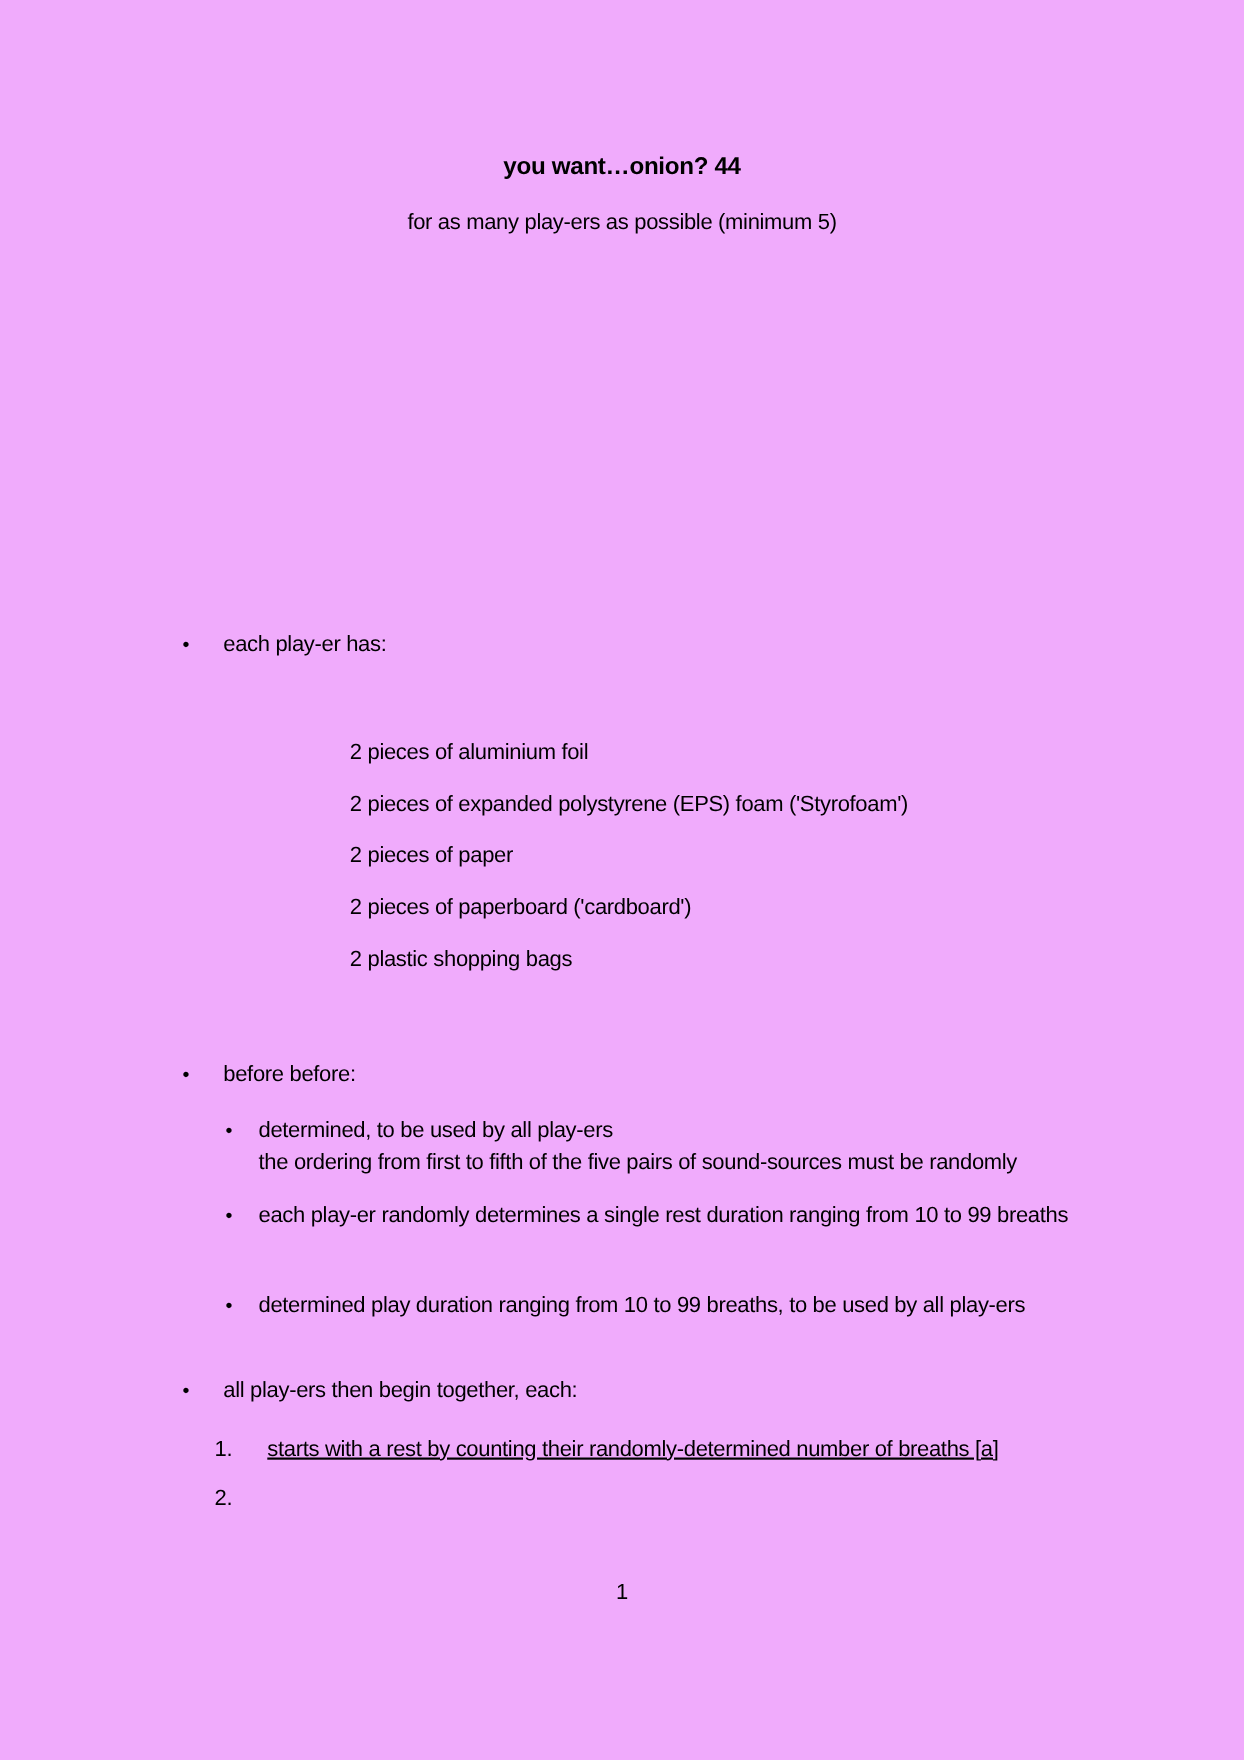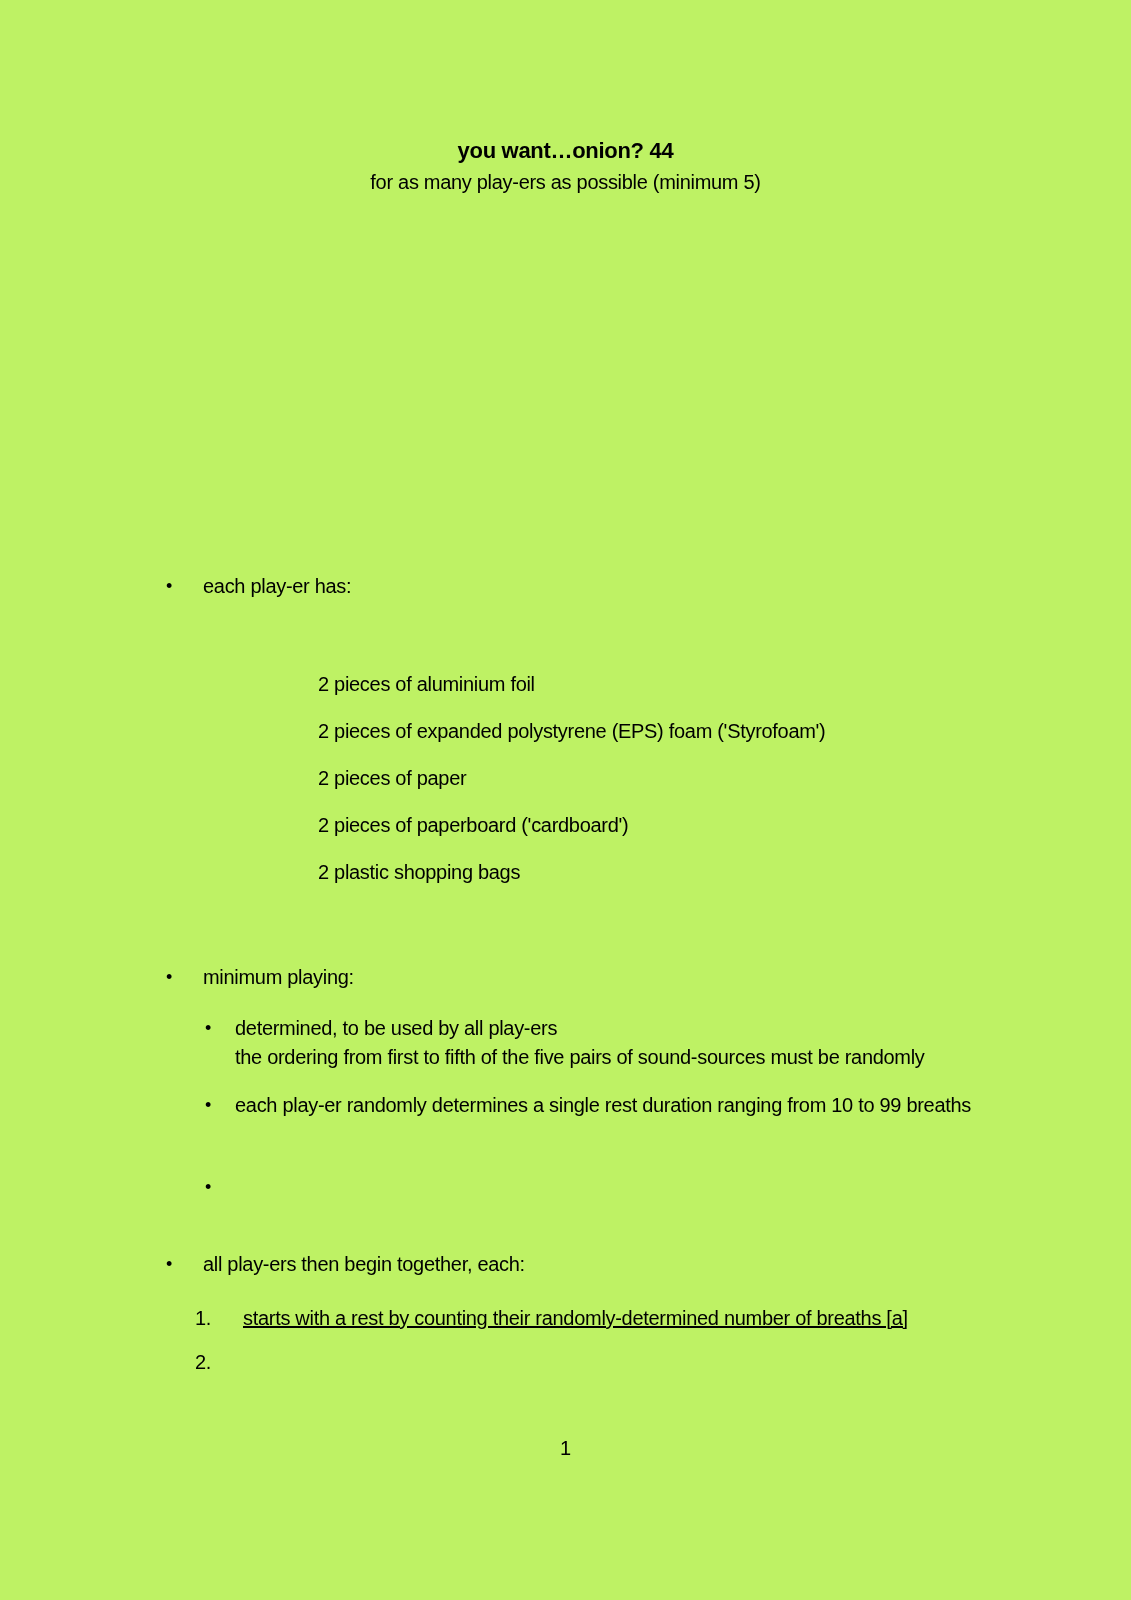--- a/index.html
+++ b/index.html
@@ -4,21 +4,21 @@
 <style>
   html, body {
     margin: 0;
     padding: 0;
     background: #ffffff;
   }
   #page {
     position: relative;
     width: 1131px;
     height: 1600px;
-    background: #bef264;
+    background: #f0abfc;
     color: #000000;
     font-family: "Liberation Sans", sans-serif;
     font-size: 20px;
     letter-spacing: -0.3px;
     overflow: hidden;
   }
   .para {
     position: absolute;
     left: 0;
     width: 1131px;
@@ -57,58 +57,59 @@
   .equip { margin-left: 318px; }
   .equip .item { line-height: 29px; margin-bottom: 18px; }
 </style>
 </head>
 <body>
 
 <div id="page">
 
   <div class="para center title-text" style="top:136px">you want…onion? 44</div>
 
-  <div class="para center" style="top:168px">for as many play-ers as possible (minimum 5)</div>
+  <div class="para center" style="top:188px">for as many play-ers as possible (minimum 5)</div>
 
   <div class="para l1" style="top:572px">
     <span class="b1">•</span>
     <div class="txt">each play-er has:</div>
   </div>
 
   <div class="para equip" style="top:670px">
     <div class="item">2 pieces of aluminium foil</div>
     <div class="item">2 pieces of expanded polystyrene (EPS) foam ('Styrofoam')</div>
     <div class="item">2 pieces of paper</div>
     <div class="item">2 pieces of paperboard ('cardboard')</div>
     <div class="item">2 plastic shopping bags</div>
   </div>
 
   <div class="para l1" style="top:963px">
     <span class="b1">•</span>
-    <div class="txt">minimum playing:</div>
+    <div class="txt">before before:</div>
   </div>
 
   <div class="para l2" style="top:1014px">
     <span class="b2">•</span>
     <div class="txt">
       <div>determined, to be used by all play-ers</div>
       <div>the ordering from first to fifth of the five pairs of sound-sources must be randomly</div>
     </div>
   </div>
 
   <div class="para l2" style="top:1091px">
     <span class="b2">•</span>
     <div class="txt">
       <div>each play-er randomly determines a single rest duration ranging from 10 to 99 breaths</div>
     </div>
   </div>
 
   <div class="para l2" style="top:1173px">
     <span class="b2">•</span>
     <div class="txt">
+      <div>determined play duration ranging from 10 to 99 breaths, to be used by all play-ers</div>
     </div>
   </div>
 
   <div class="para l1" style="top:1250px">
     <span class="b1">•</span>
     <div class="txt">all play-ers then begin together, each:</div>
   </div>
 
   <div class="para ln" style="top:1304px">
     <span class="numlabel">1.</span>

